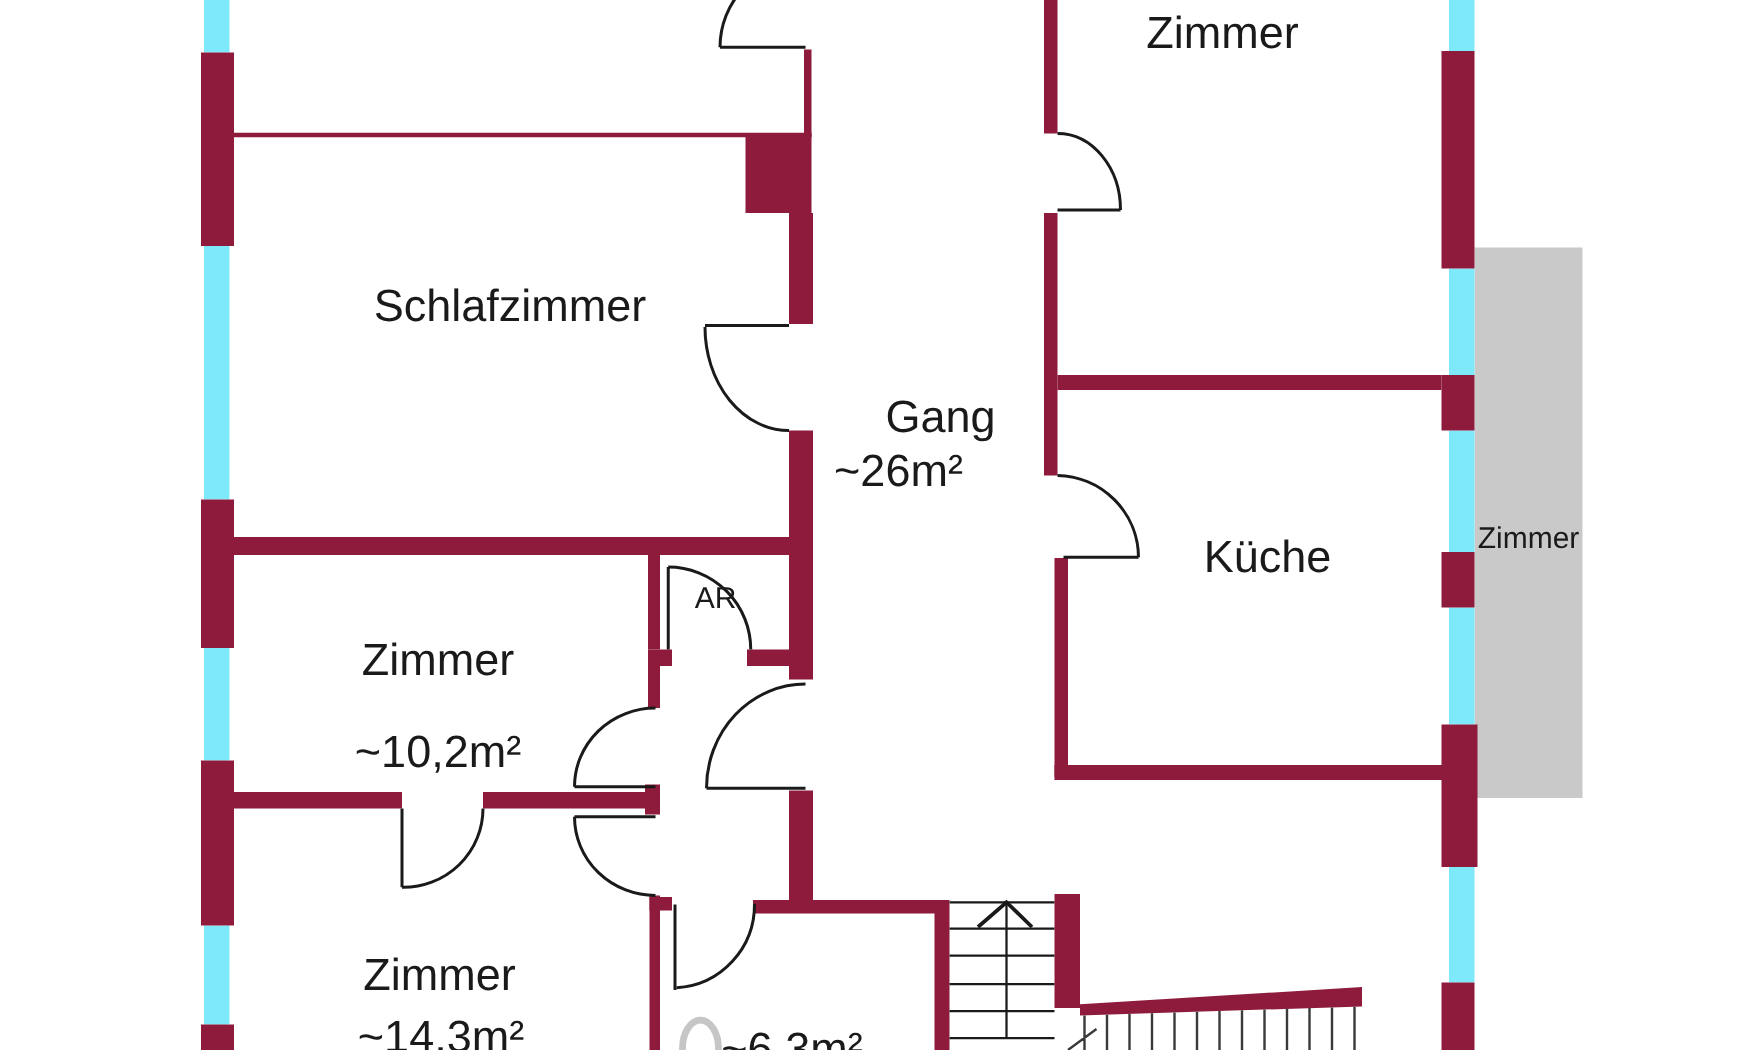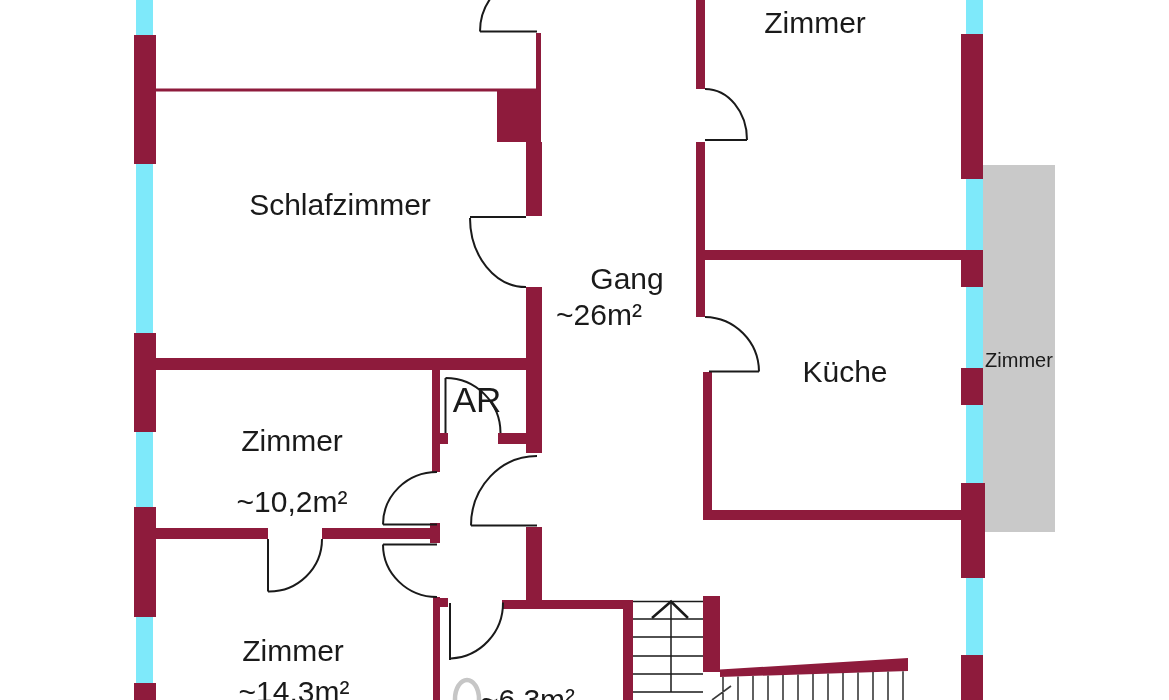--- a/index.html
+++ b/index.html
@@ -7,21 +7,21 @@
   }
   html,body{margin:0;padding:0;background:#fff;}
   .plan{position:relative;width:1169px;height:700px;background:#fff;overflow:hidden;
         font-family:"Liberation Sans","DejaVu Sans",sans-serif;}
   .w{position:absolute;background:var(--wall);}
   .win{position:absolute;background:var(--window);}
   .balcony{position:absolute;background:var(--balcony);}
   .lbl{position:absolute;transform:translate(-50%,-50%);font-weight:normal;color:var(--ink);
        font-size:30px;white-space:nowrap;letter-spacing:0px;}
   .lbl.small{font-size:20px;}
-  .lbl.ar{font-size:35px;}
+  .lbl.ar{font-size:20px;}
   svg.overlay{position:absolute;left:0;top:0;}
   svg .door{fill:none;stroke:var(--ink);stroke-width:2;}
   svg .thinwall{fill:none;stroke:var(--wall);stroke-width:3;}
   svg .stair{fill:none;stroke:var(--ink);stroke-width:1.5;}
   svg .arrow{fill:none;stroke:var(--ink);stroke-width:2.5;}
   svg .rail{fill:var(--wall);stroke:none;}
   svg .railbar{fill:none;stroke:#3A3A3A;stroke-width:1.6;}
   svg .fixture{fill:none;stroke:var(--fixture);stroke-width:4.5;}
 </style>
 </head>

